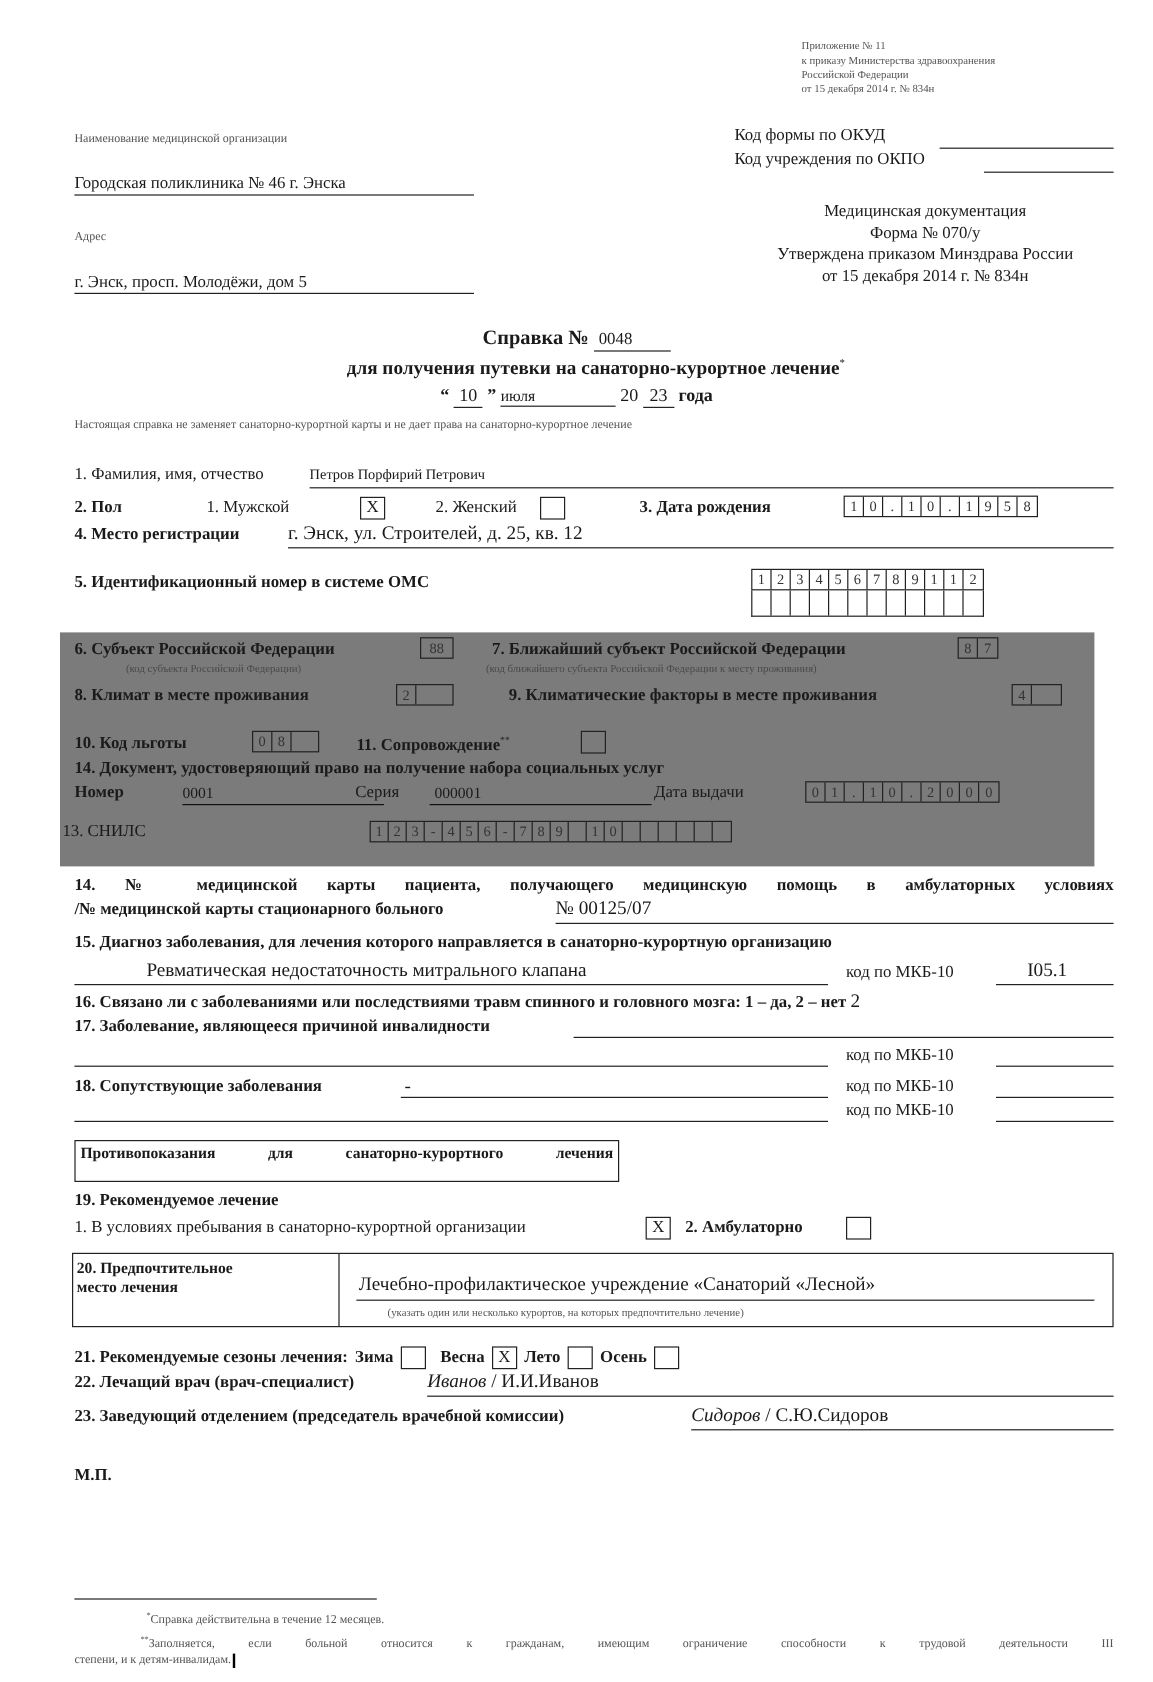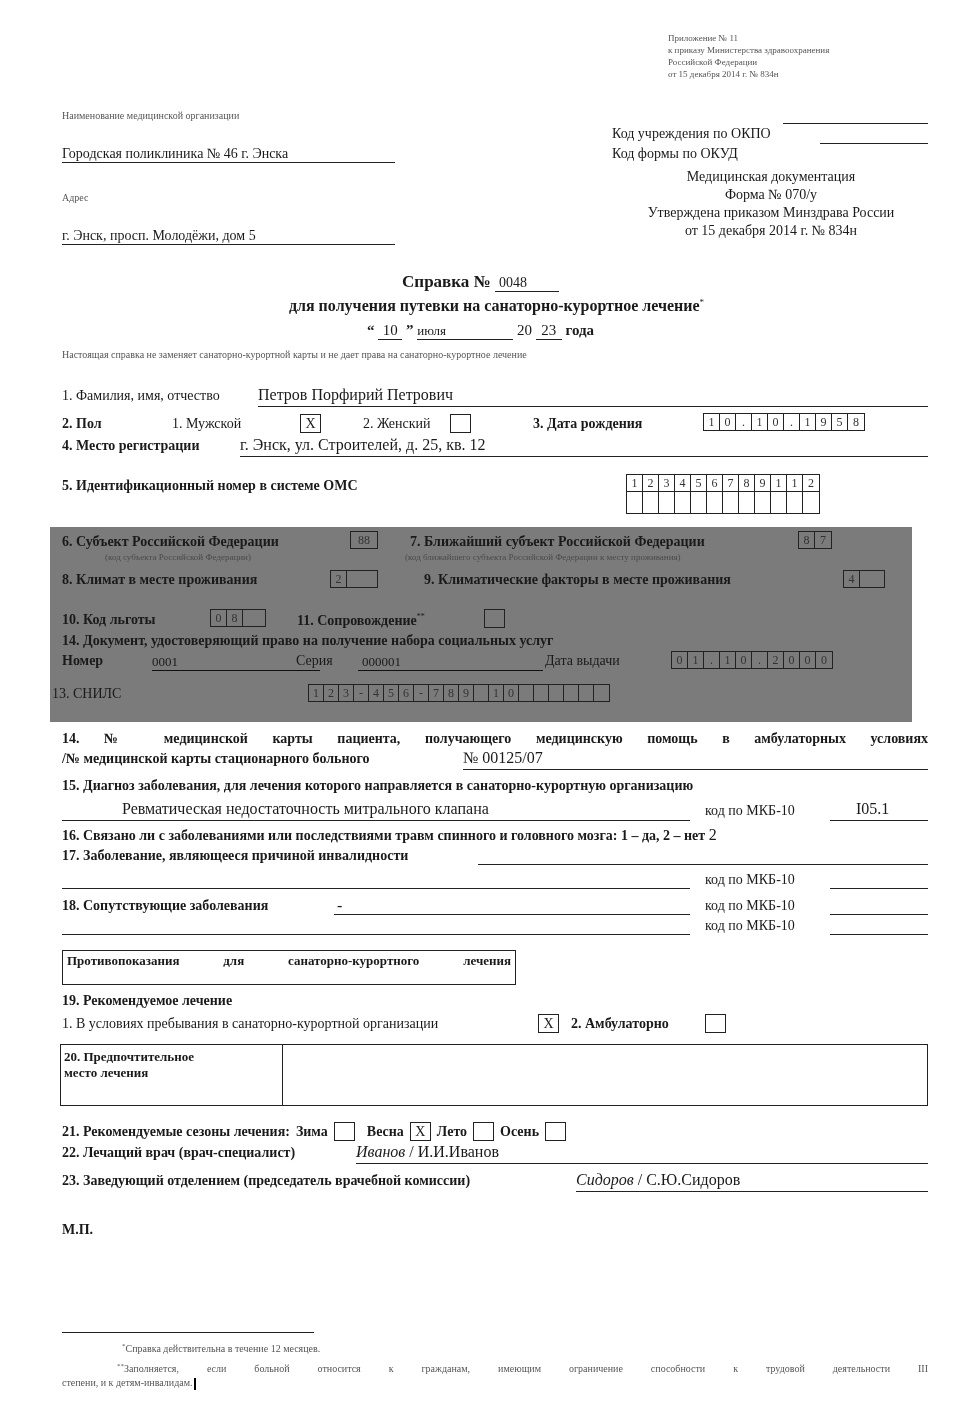--- a/index.html
+++ b/index.html
@@ -33,21 +33,21 @@
 
 <div class="abs small" style="left:62px;top:110px;">Наименование медицинской организации</div>
 <div class="abs norm uline" style="left:62px;top:146px;width:333px;">
   <span>Городская поликлиника № 46 г. Энска</span>
 </div>
 <div class="abs small" style="left:62px;top:192px;">Адрес</div>
 <div class="abs norm uline" style="left:62px;top:228px;width:333px;">
   <span>г. Энск, просп. Молодёжи, дом 5</span>
 </div>
 
-<div class="abs norm" style="left:612px;top:106px;margin-top:40px;">
+<div class="abs norm" style="left:612px;top:106px;">
   <span>Код формы по ОКУД</span>
 </div>
 <div class="abs uline" style="left:783px;top:107px;width:145px;height:16px;">
   <span></span>
 </div>
 <div class="abs norm" style="left:612px;top:126px;">Код учреждения по ОКПО</div>
 <div class="abs uline" style="left:820px;top:127px;width:108px;height:16px;">
   <span></span>
 </div>
 
@@ -71,21 +71,21 @@
   <span class="bold">”</span>
   <span class="uline" style="display:inline-block;width:96px;text-align:left;font-size:13px;">июля</span>
   <span>20</span>
   <span class="uline" style="display:inline-block;width:26px;text-align:center;">23</span>
   <span class="bold">года</span>
 </div>
 <div class="abs tiny" style="left:62px;top:349px;font-size:10px;">Настоящая справка не заменяет санаторно-курортной карты и не дает права на санаторно-курортное лечение</div>
 
 <div class="abs norm" style="left:62px;top:388px;">1. Фамилия, имя, отчество</div>
 <div class="abs uline" style="left:258px;top:386px;width:670px;height:20px;">
-  <span style="font-size:16px;">Петров Порфирий Петрович</span>
+  <span style="font-size:12px;">Петров Порфирий Петрович</span>
 </div>
 
 <div class="abs norm bold" style="left:62px;top:416px;">2. Пол</div>
 <div class="abs norm" style="left:172px;top:416px;">1. Мужской</div>
 <div class="abs cbox" style="left:300px;top:414px;">X</div>
 <div class="abs norm" style="left:363px;top:416px;">2. Женский</div>
 <div class="abs cbox" style="left:450px;top:414px;"></div>
 <div class="abs norm bold" style="left:533px;top:416px;">3. Дата рождения</div>
 <div class="abs cells" style="left:703px;top:413px;">
   <span>1</span>
@@ -273,20 +273,26 @@
 <div class="abs norm" style="left:62px;top:1016px;">1. В условиях пребывания в санаторно-курортной организации</div>
 <div class="abs cbox" style="left:538px;top:1014px;">X</div>
 <div class="abs norm" style="left:571px;top:1016px;font-weight:bold;">2. Амбулаторно</div>
 <div class="abs cbox" style="left:705px;top:1014px;"></div>
 
 <div class="abs" style="left:60px;top:1044px;width:868px;height:62px;border:1.6px solid #222;box-sizing:border-box;display:flex;">
   <div style="width:222px;border-right:1.6px solid #222;padding:4px 3px;box-sizing:border-box;font-size:13px;font-weight:bold;line-height:16px;">
     <div>20. Предпочтительное</div>
     <div>место лечения</div>
   </div>
+  <div style="flex:1;position:relative;">
+    <div class="uline" style="position:absolute;left:14px;top:17px;width:615px;height:21px;font-size:16px;">
+      <span style="padding-left:2px;">Лечебно-профилактическое учреждение «Санаторий «Лесной»</span>
+    </div>
+    <div class="gsub" style="position:absolute;left:40px;top:44px;color:#555;">(указать один или несколько курортов, на которых предпочтительно лечение)</div>
+  </div>
 </div>
 
 <div class="abs norm bold" style="left:62px;top:1122px;display:flex;align-items:center;gap:6px;">
   <span>21. Рекомендуемые сезоны лечения:</span>
   <span>Зима</span>
   <span class="cbox" style="font-weight:normal;margin-right:6px;"></span>
   <span>Весна</span>
   <span class="cbox" style="font-weight:normal;">X</span>
   <span>Лето</span>
   <span class="cbox" style="font-weight:normal;"></span>

